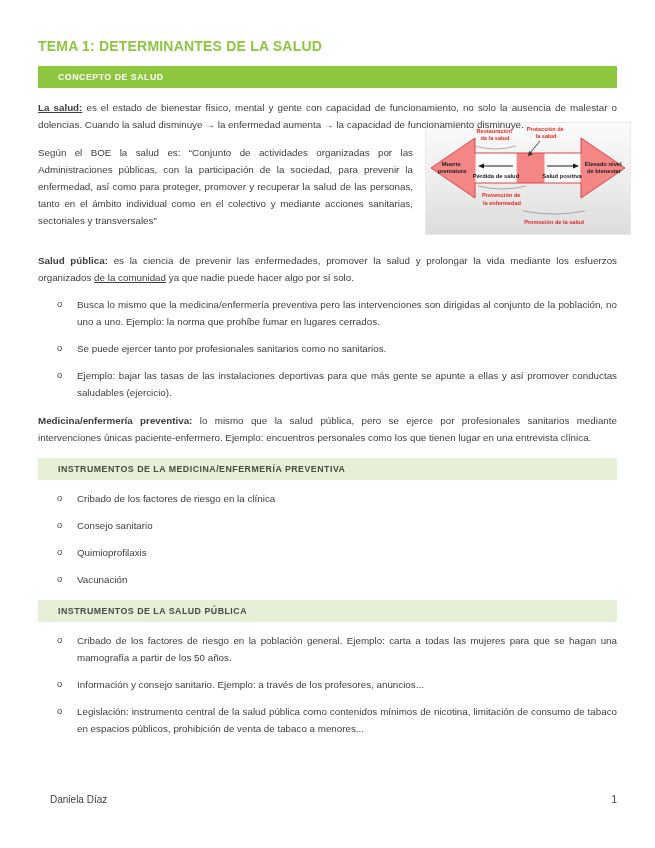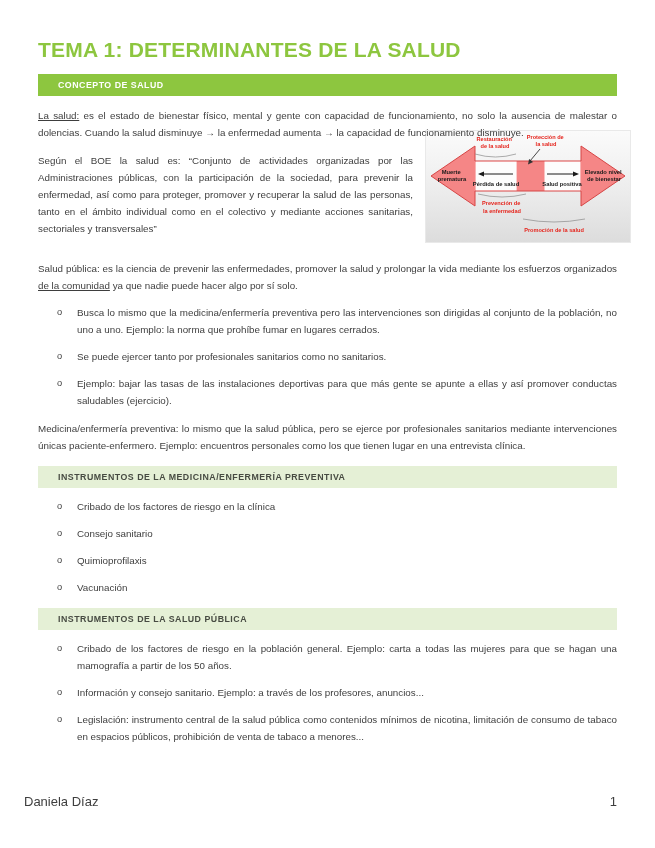--- a/index.html
+++ b/index.html
@@ -1,45 +1,45 @@
 <!DOCTYPE html>
 <html><head>
 <meta charset="utf-8">
 <style>
   html,body{margin:0;padding:0;background:#ffffff;}
   body{width:655px;height:848px;font-family:"Liberation Sans",sans-serif;color:#3e3e3e;}
   .page{position:relative;width:655px;height:848px;box-sizing:border-box;padding:36px 38px 0 38px;overflow:hidden;background:#ffffff;}
 
-  .title{color:#8dc63f;font-size:21px;font-weight:700;letter-spacing:.2px;margin:2px 0 12px 0;}
+  .title{color:#8dc63f;font-size:14px;font-weight:700;letter-spacing:.2px;margin:2px 0 12px 0;}
 
   .banner{background:#8dc63f;color:#ffffff;font-size:8.8px;font-weight:700;letter-spacing:.5px;
           padding:6px 20px;margin-top:12px;}
   .banner.light{background:#e5f0d6;color:#474b42;}
 
   .para{font-size:9.8px;line-height:17px;text-align:justify;margin-top:11px;}
-  .lead{font-weight:400;}
+  .lead{font-weight:700;}
   .lead.u{text-decoration:underline;}
   .u{text-decoration:underline;}
   .it{}
 
   .bullet{display:flex;margin-top:10px;font-size:9.8px;line-height:17px;}
   .bullet .marker{width:20px;margin-left:19px;flex:0 0 auto;font-size:9.3px;}
   .bullet .btxt{flex:1;text-align:justify;}
 
   .figure{float:right;width:206px;height:113px;margin:-22px -14px 6px 12px;
           background:linear-gradient(180deg,#fbfbfb 0%,#ececec 55%,#dcdcdc 100%);
           box-shadow:0 0 0 1px #e9e9e9 inset;}
   .figure svg{display:block;width:206px;height:113px;}
   svg text{font-family:"Liberation Sans",sans-serif;}
   .svg-red{fill:#e5241c;font-size:5.6px;font-weight:700;}
   .svg-black{fill:#1a1a1a;font-size:5.8px;font-weight:700;}
   .brace{stroke:#8a8a8a;stroke-width:.7;fill:none;}
 
-  .footer{position:absolute;left:24px;right:38px;top:794px;display:flex;justify-content:space-between;
-          font-size:13px;color:#3e3e3e;gap:21px;}
+  .footer{position:absolute;left:50px;right:38px;top:794px;display:flex;justify-content:space-between;
+          font-size:10px;color:#3e3e3e;gap:21px;}
   .clearfix::after{content:"";display:block;clear:both;}
 </style>
 </head>
 <body>
 
 <div class="page">
 
   <div class="title">TEMA 1: DETERMINANTES DE LA SALUD</div>
 
   <div class="banner">CONCEPTO DE SALUD</div>

